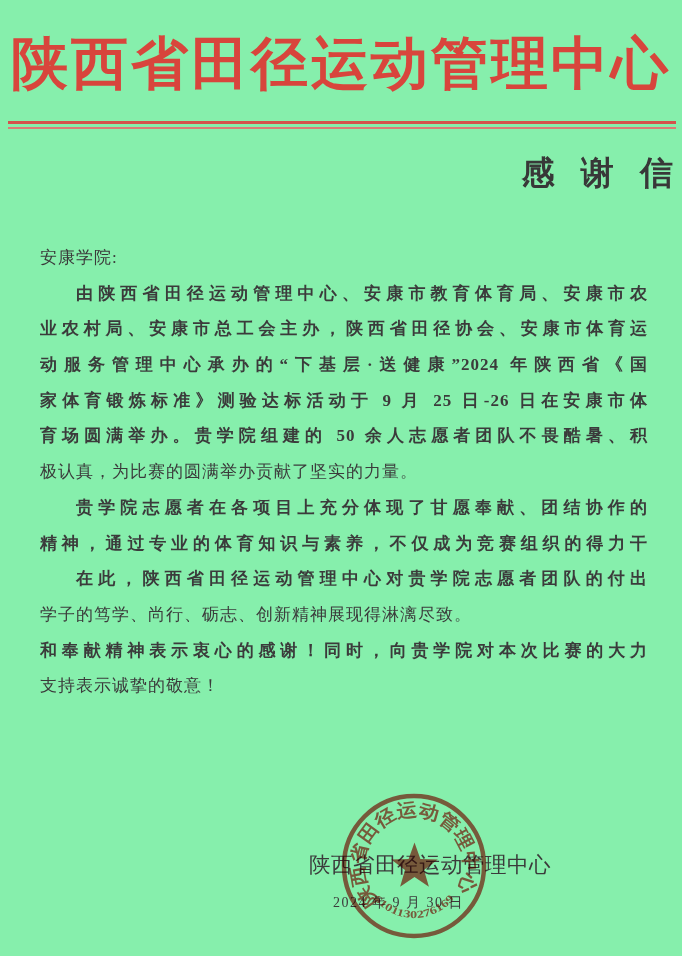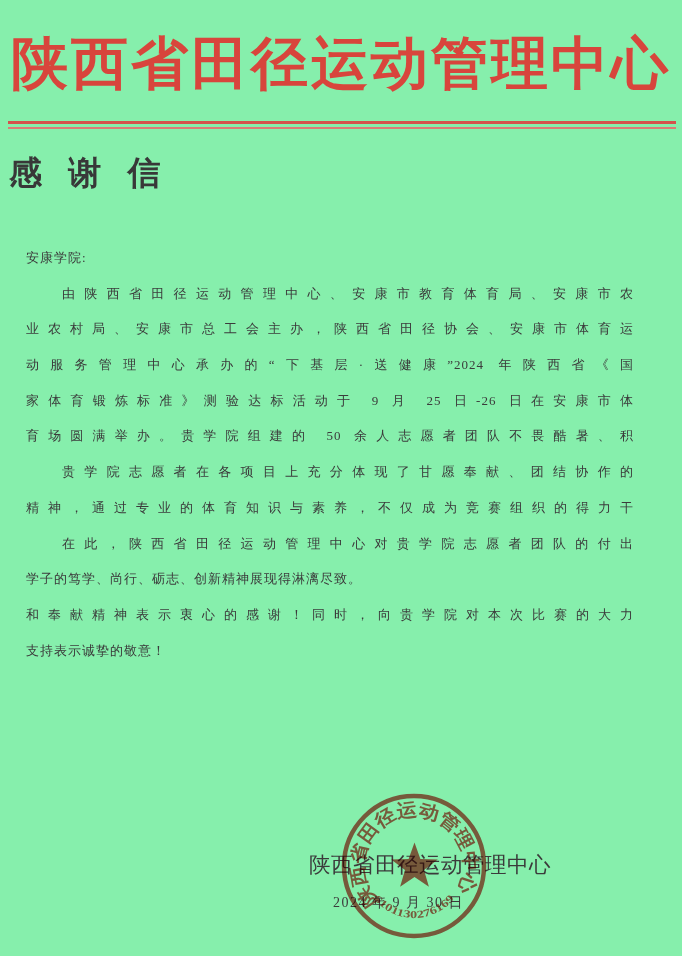--- a/index.html
+++ b/index.html
@@ -25,46 +25,47 @@
     position:absolute;left:8px;top:121px;width:668px;height:3px;
     background:#d4524c;
   }
   .rule-thin{
     position:absolute;left:8px;top:127px;width:668px;height:1.5px;
     background:#dd7b74;
   }
   
   .letter-title{
     position:absolute;left:0;top:150px;width:682px;
-    text-align:left;
+    text-align:right;
     font-size:33px;line-height:46px;
     font-weight:600;
     letter-spacing:9px;
     color:#383838;
     text-indent:9px;
   }
   
   .body-block{
-    position:absolute;left:26px;top:240px;width:608px;
-    font-size:13px;
+    position:absolute;left:40px;top:240px;width:608px;
+    font-size:17px;
     line-height:35.7px;
     letter-spacing:1px;
     color:#3b3b3b;
   }
   .ln{
     height:35.7px;
     text-align:justify;
     text-align-last:left;
     white-space:nowrap;
   }
   .ln.fill{
     text-align-last:justify;
     text-justify:inter-character;
     white-space:normal;
     overflow:hidden;
+    font-weight:bold;
   }
   .ln.ind{ text-indent:36px; }
   
   .sig-name{
     position:absolute;left:309px;top:851px;
     font-size:21.5px;line-height:28px;
     letter-spacing:0.5px;
     color:#3b3b3b;
     white-space:nowrap;
   }
@@ -98,20 +99,21 @@
 
   <div class="letter-title">感 谢 信</div>
 
   <div class="body-block">
     <div class="ln">安康学院:</div>
     <div class="ln ind fill">由陕西省田径运动管理中心、安康市教育体育局、安康市农</div>
     <div class="ln fill">业农村局、安康市总工会主办，陕西省田径协会、安康市体育运</div>
     <div class="ln fill">动服务管理中心承办的“下基层·送健康”2024 年陕西省《国</div>
     <div class="ln fill">家体育锻炼标准》测验达标活动于 9 月 25 日-26 日在安康市体</div>
     <div class="ln fill">育场圆满举办。贵学院组建的 50 余人志愿者团队不畏酷暑、积</div>
+    <div class="ln">极认真，为比赛的圆满举办贡献了坚实的力量。</div>
     <div class="ln ind fill">贵学院志愿者在各项目上充分体现了甘愿奉献、团结协作的</div>
     <div class="ln fill">精神，通过专业的体育知识与素养，不仅成为竞赛组织的得力干</div>
     <div class="ln ind fill">在此，陕西省田径运动管理中心对贵学院志愿者团队的付出</div>
     <div class="ln">学子的笃学、尚行、砺志、创新精神展现得淋漓尽致。</div>
     <div class="ln fill">和奉献精神表示衷心的感谢！同时，向贵学院对本次比赛的大力</div>
     <div class="ln">支持表示诚挚的敬意！</div>
   </div>
 
   <div class="sig-name">陕西省田径运动管理中心</div>
   <div class="sig-date">2024 年 9 月 30 日</div>

